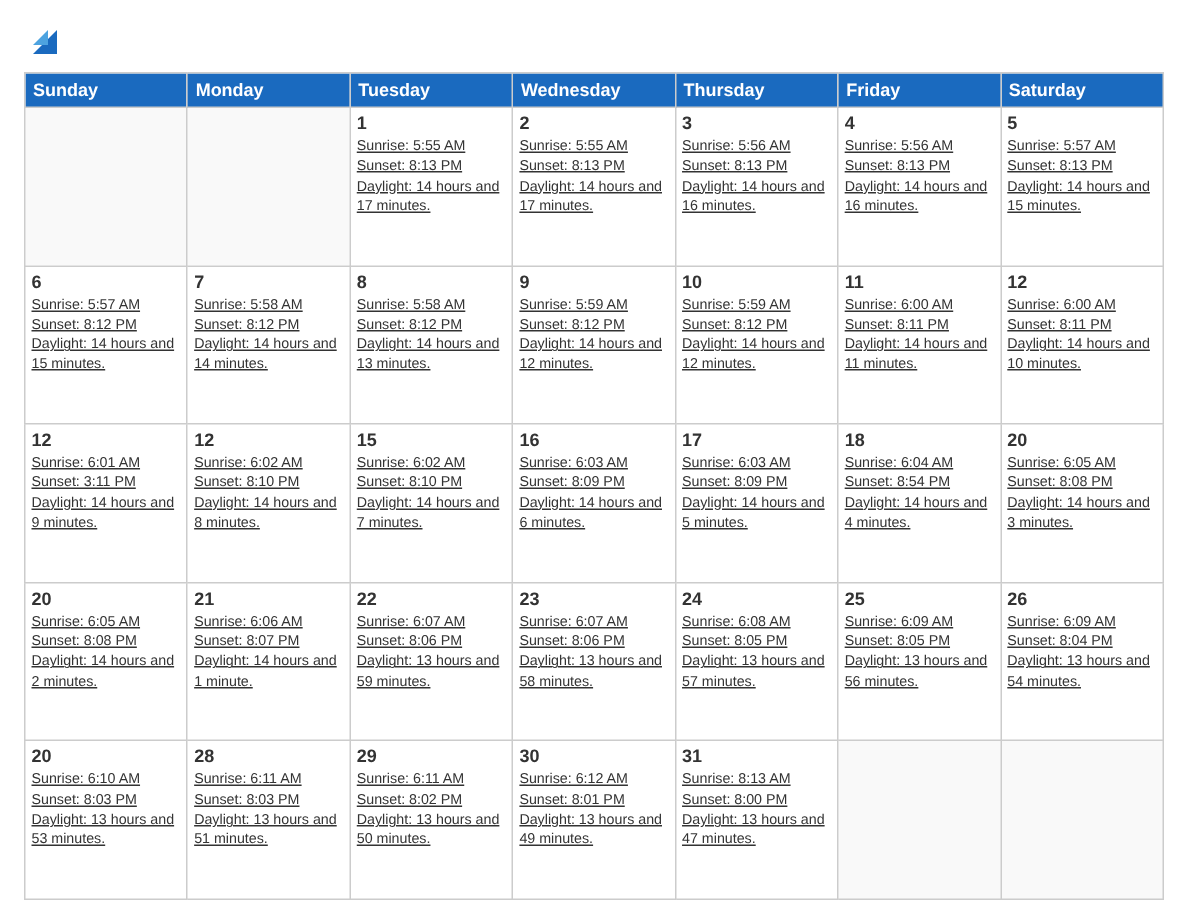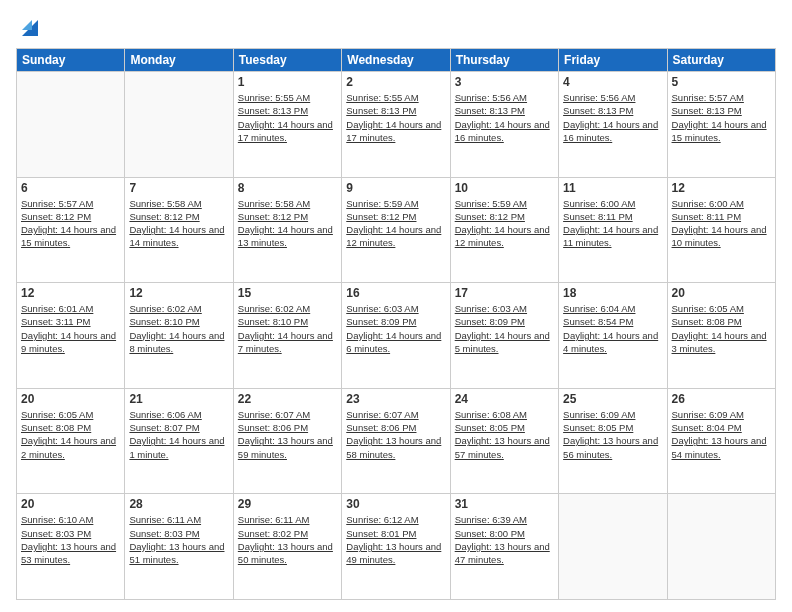--- a/index.html
+++ b/index.html
@@ -320,21 +320,21 @@
 Daylight: 13 hours and 50 minutes.</div>
           </td>
           <td>
             <span class="day-num">30</span>
             <div class="day-info">Sunrise: 6:12 AM
 Sunset: 8:01 PM
 Daylight: 13 hours and 49 minutes.</div>
           </td>
           <td>
             <span class="day-num">31</span>
-            <div class="day-info">Sunrise: 6:39 AM
+            <div class="day-info">Sunrise: 8:13 AM
 Sunset: 8:00 PM
 Daylight: 13 hours and 47 minutes.</div>
           </td>
           <td class="empty"></td>
           <td class="empty"></td>
         </tr>
       </tbody>
   </table>
 </div>
 

